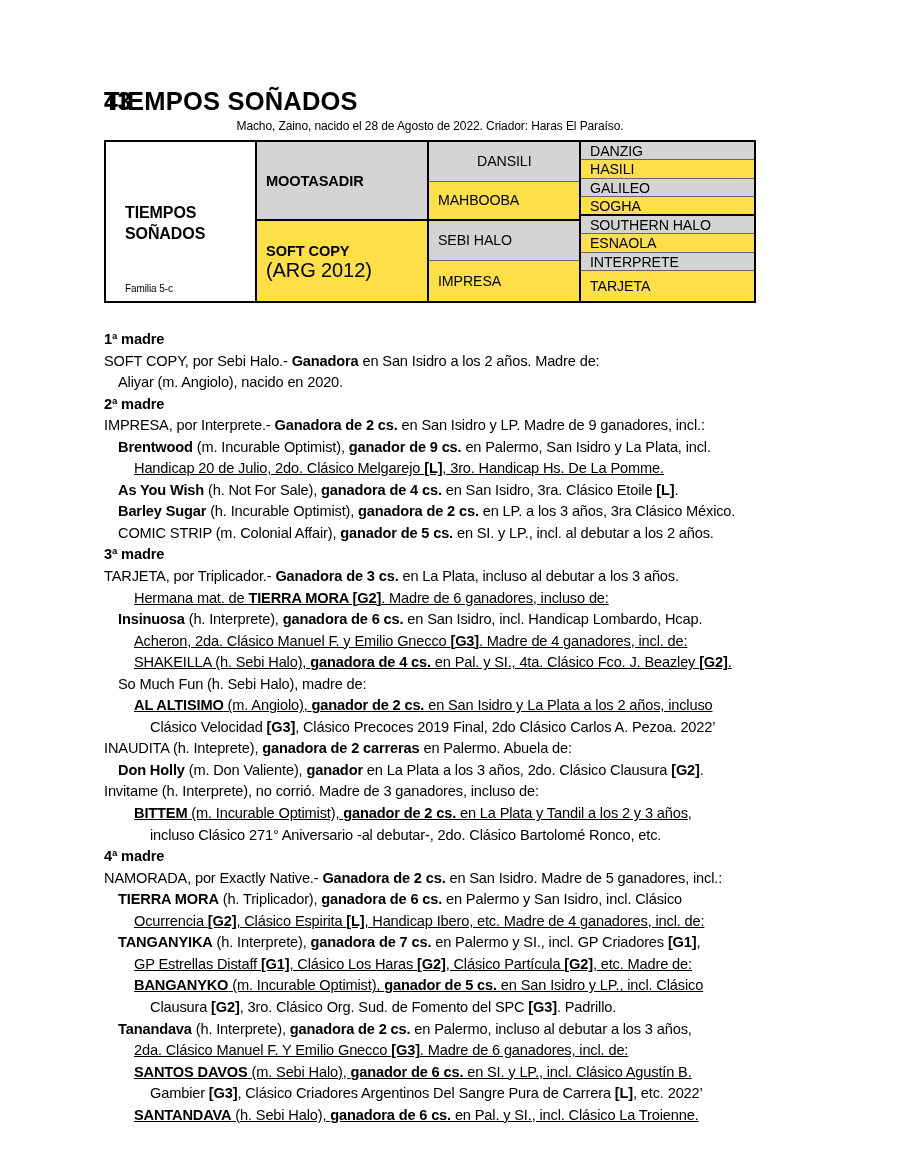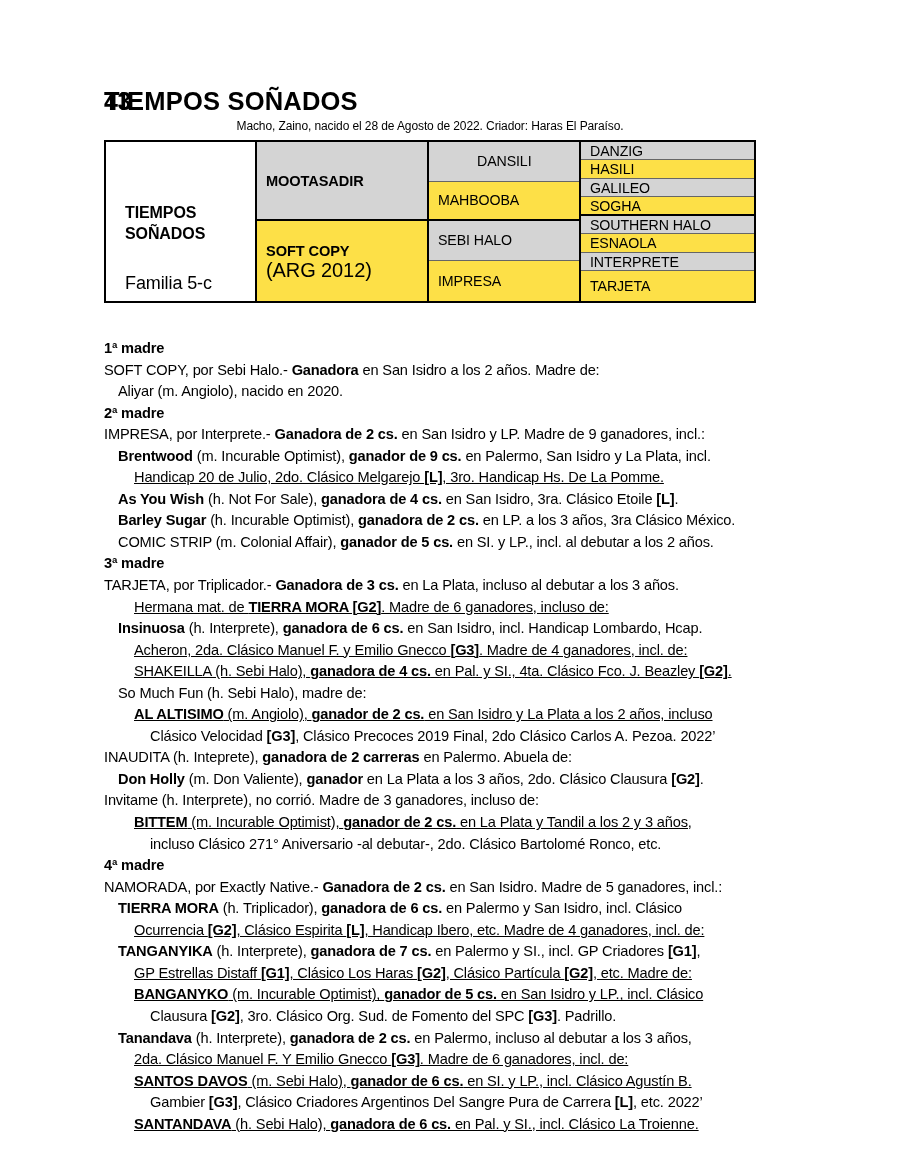--- a/index.html
+++ b/index.html
@@ -113,21 +113,21 @@
     top: 60px;
     font-weight: bold;
     font-size: 16px;
     line-height: 21px;
     letter-spacing: -0.1px;
   }
   .self-family {
     position: absolute;
     left: 19px;
     bottom: 6px;
-    font-size: 18px;
+    font-size: 10px;
     letter-spacing: -0.1px;
     margin-top: 24px;
   }
   .sire-block {
     position: relative;
     padding-left: 9px;
   }
   .sire-name {
     font-weight: bold;
     font-size: 14.6px;
@@ -141,21 +141,21 @@
     position: absolute;
     left: 9px;
     top: 50%;
     transform: translateY(-50%);
   }
 
   
   .body-text {
     position: absolute;
     left: 104px;
-    top: 338px;
+    top: 329px;
     width: 700px;
     font-size: 14.6px;
     line-height: 21.55px;
     letter-spacing: -0.15px;
   }
   .ln {
     white-space: nowrap;
     height: 21.55px;
   }
   .sec-head {

